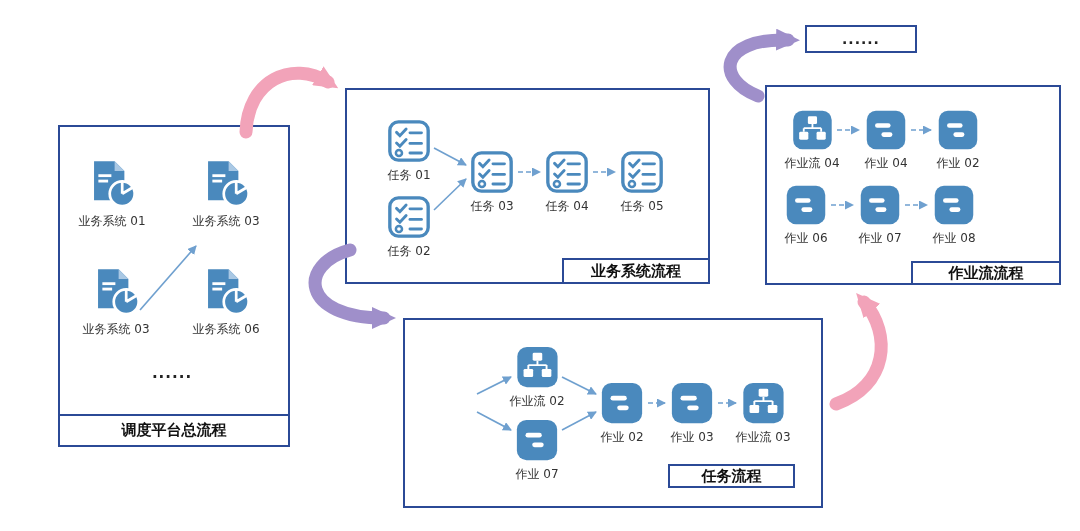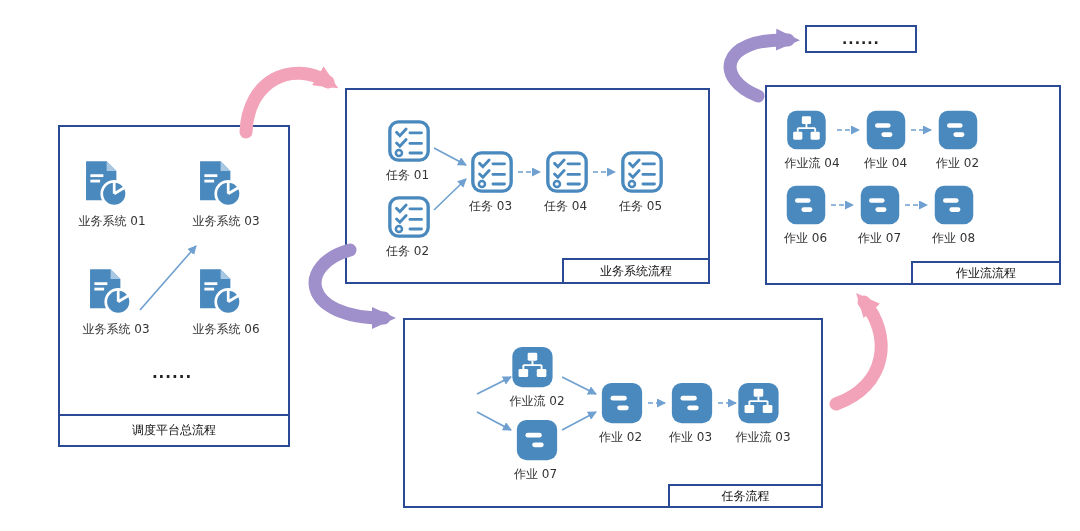--- a/index.html
+++ b/index.html
@@ -9,22 +9,22 @@
     --connector-blue:#6fa0cf;
     --arrow-pink:#f2a3b9;
     --arrow-purple:#9f8fca;
     --label-text:#333333;
     --title-text:#111111;
   }
   body{font-family:"DejaVu Sans","Liberation Sans",sans-serif;background:#ffffff}
   #canvas{position:relative;width:1080px;height:531px;background:#fff;overflow:hidden}
   .panel{position:absolute;border:2px solid var(--panel-border);background:transparent;z-index:1}
   .titlebox{position:absolute;border:2px solid var(--panel-border);background:#fff;display:flex;align-items:center;justify-content:center;
-    font-weight:normal;font-size:12px;color:var(--title-text);z-index:4;white-space:nowrap}
-  .node{position:absolute;transform:translateX(-50%);display:flex;flex-direction:column;gap:3px;z-index:2}
+    font-weight:bold;font-size:15px;color:var(--title-text);z-index:4;white-space:nowrap}
+  .node{position:absolute;transform:translateX(-50%);display:flex;flex-direction:column;align-items:center;gap:3px;z-index:2}
   .nlabel{font-size:12px;color:var(--label-text);white-space:nowrap}
   .icon{line-height:0;display:block}
   .ic52 svg{width:52px;height:52px}
   .ic46 svg{width:46px;height:46px}
   .ic44 svg{width:44px;height:44px}
   .ellipsis{position:absolute;transform:translateX(-50%);font-weight:bold;font-size:15px;color:#222;letter-spacing:1px;z-index:2}
   .morebox{position:absolute;border:2px solid var(--panel-border);background:#fff;display:flex;align-items:center;justify-content:center;
     font-weight:bold;font-size:14px;letter-spacing:1px;color:#222;z-index:2}
   .overlay{position:absolute;left:0;top:0;z-index:5;pointer-events:none}
   .thin{stroke:var(--connector-blue);stroke-width:1.6;fill:none}
@@ -45,21 +45,21 @@
   <div class="titlebox" style="left:58px;top:414px;width:232px;height:33px">
     <span>调度平台总流程</span>
   </div>
 
   <div class="panel" style="left:345px;top:88px;width:365px;height:196px"></div>
   <div class="titlebox" style="left:562px;top:258px;width:148px;height:26px">
     <span>业务系统流程</span>
   </div>
 
   <div class="panel" style="left:403px;top:318px;width:420px;height:190px"></div>
-  <div class="titlebox" style="left:668px;top:484px;width:155px;height:24px">
+  <div class="titlebox" style="left:668px;top:464px;width:127px;height:24px">
     <span>任务流程</span>
   </div>
 
   <div class="panel" style="left:765px;top:85px;width:296px;height:200px"></div>
   <div class="titlebox" style="left:911px;top:261px;width:150px;height:24px">
     <span>作业流流程</span>
   </div>
 
   <div class="morebox" style="left:805px;top:25px;width:112px;height:28px">
     <span>......</span>

